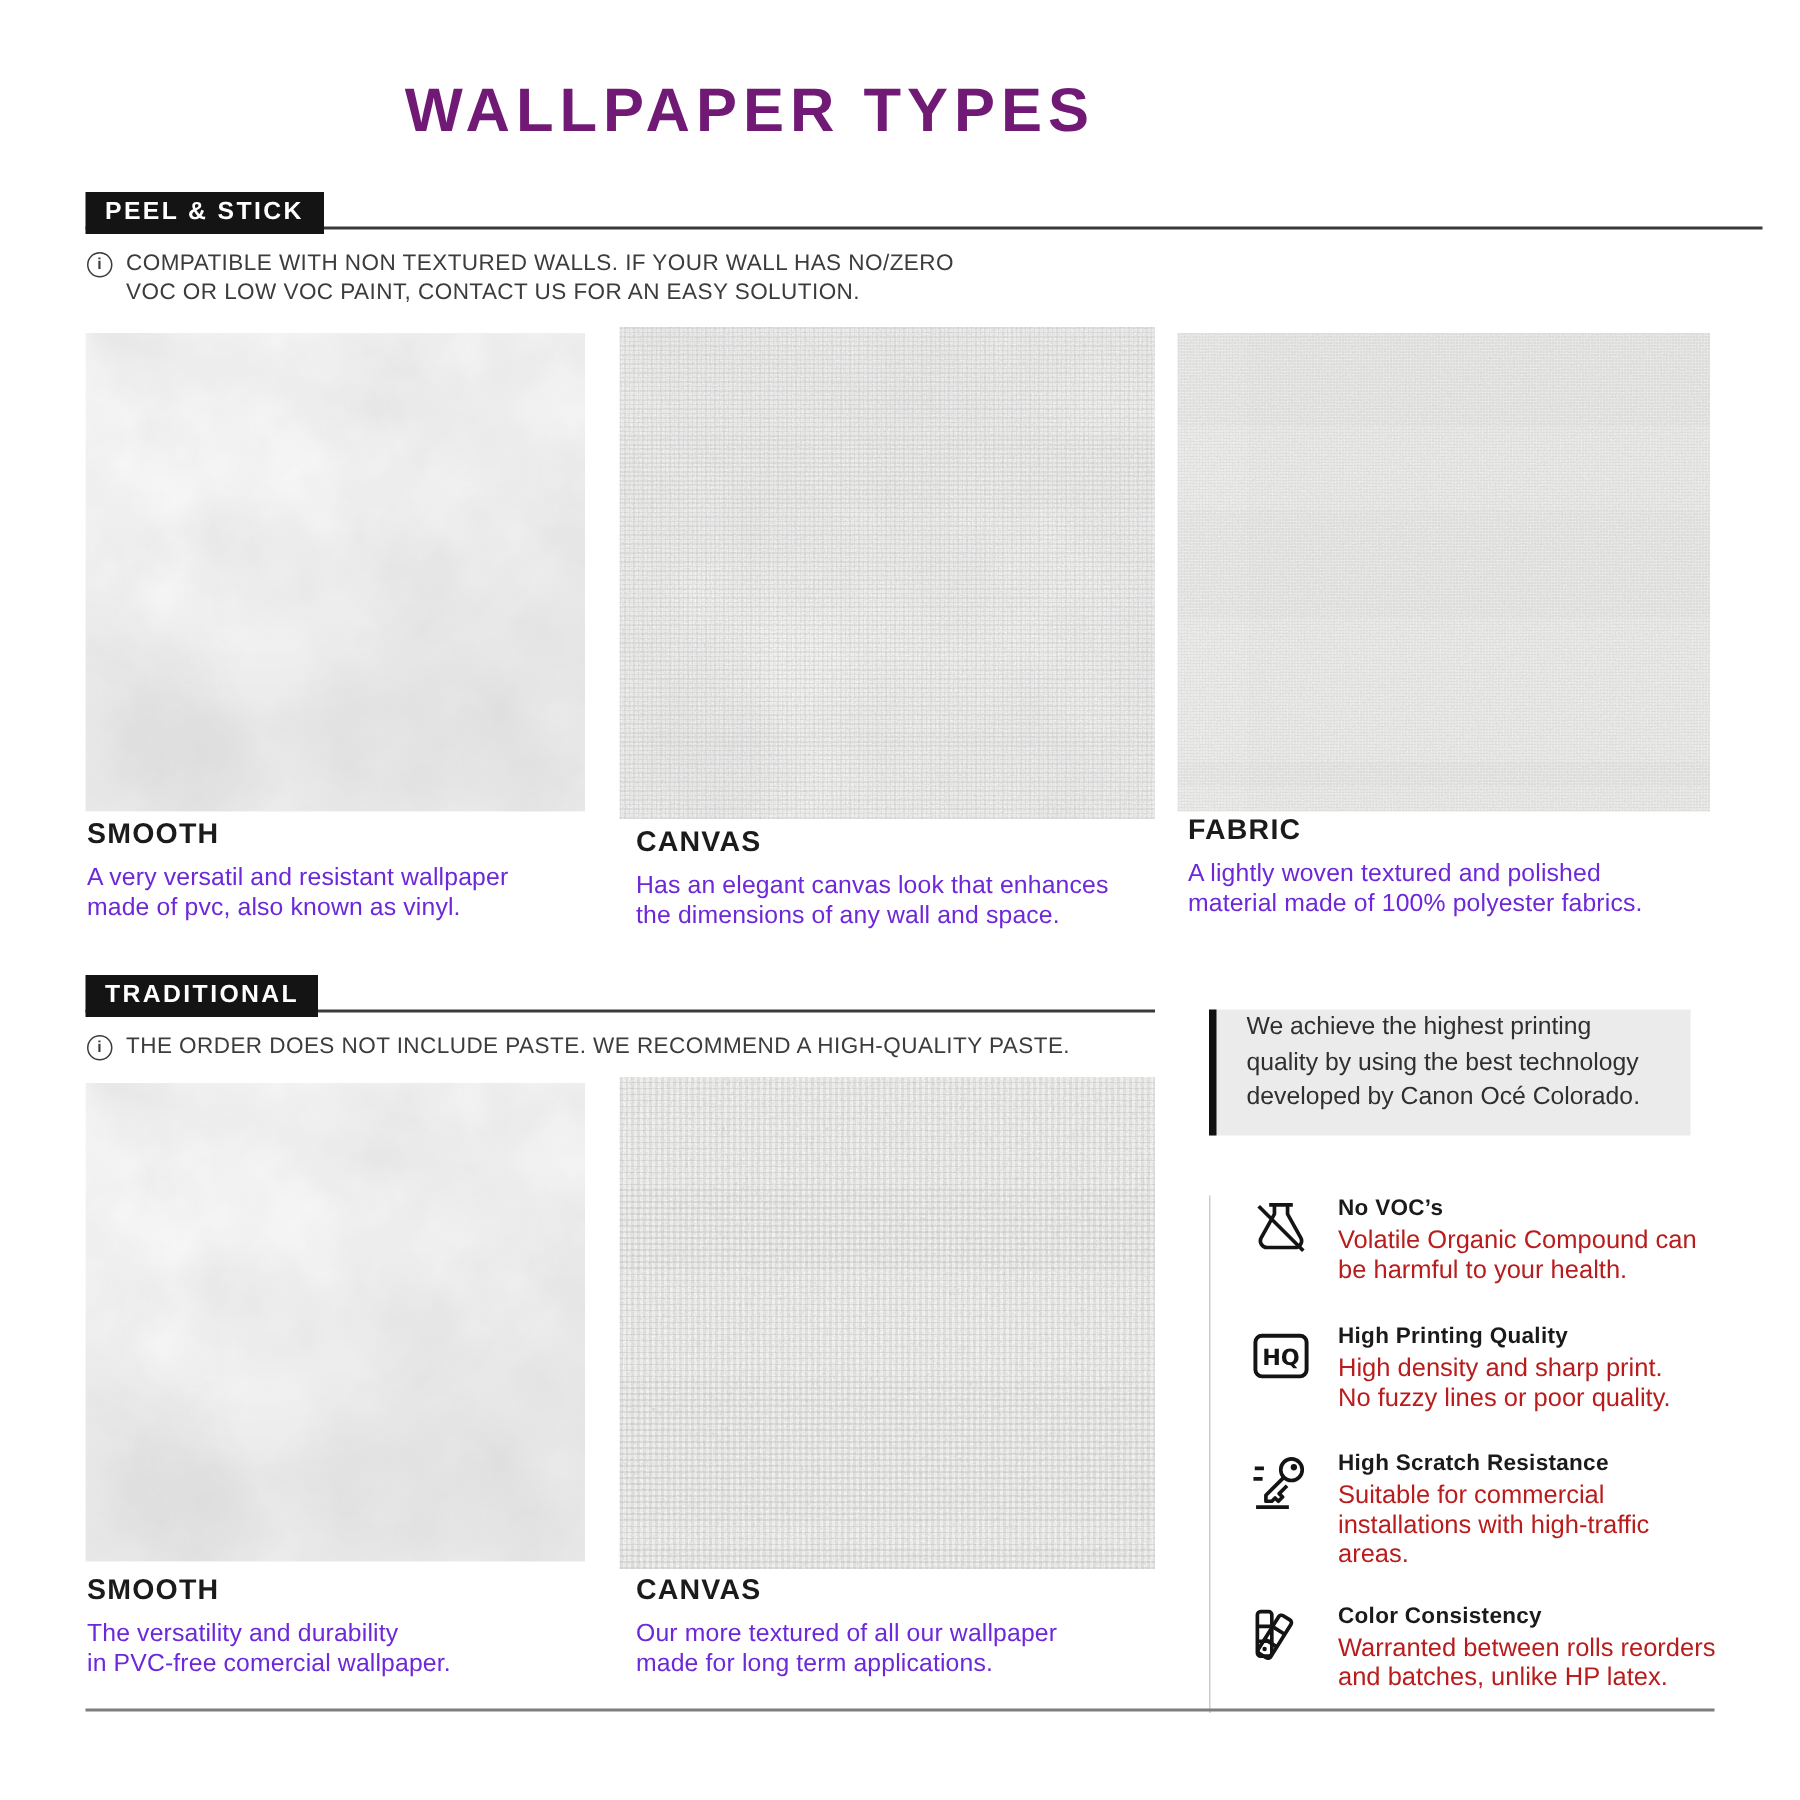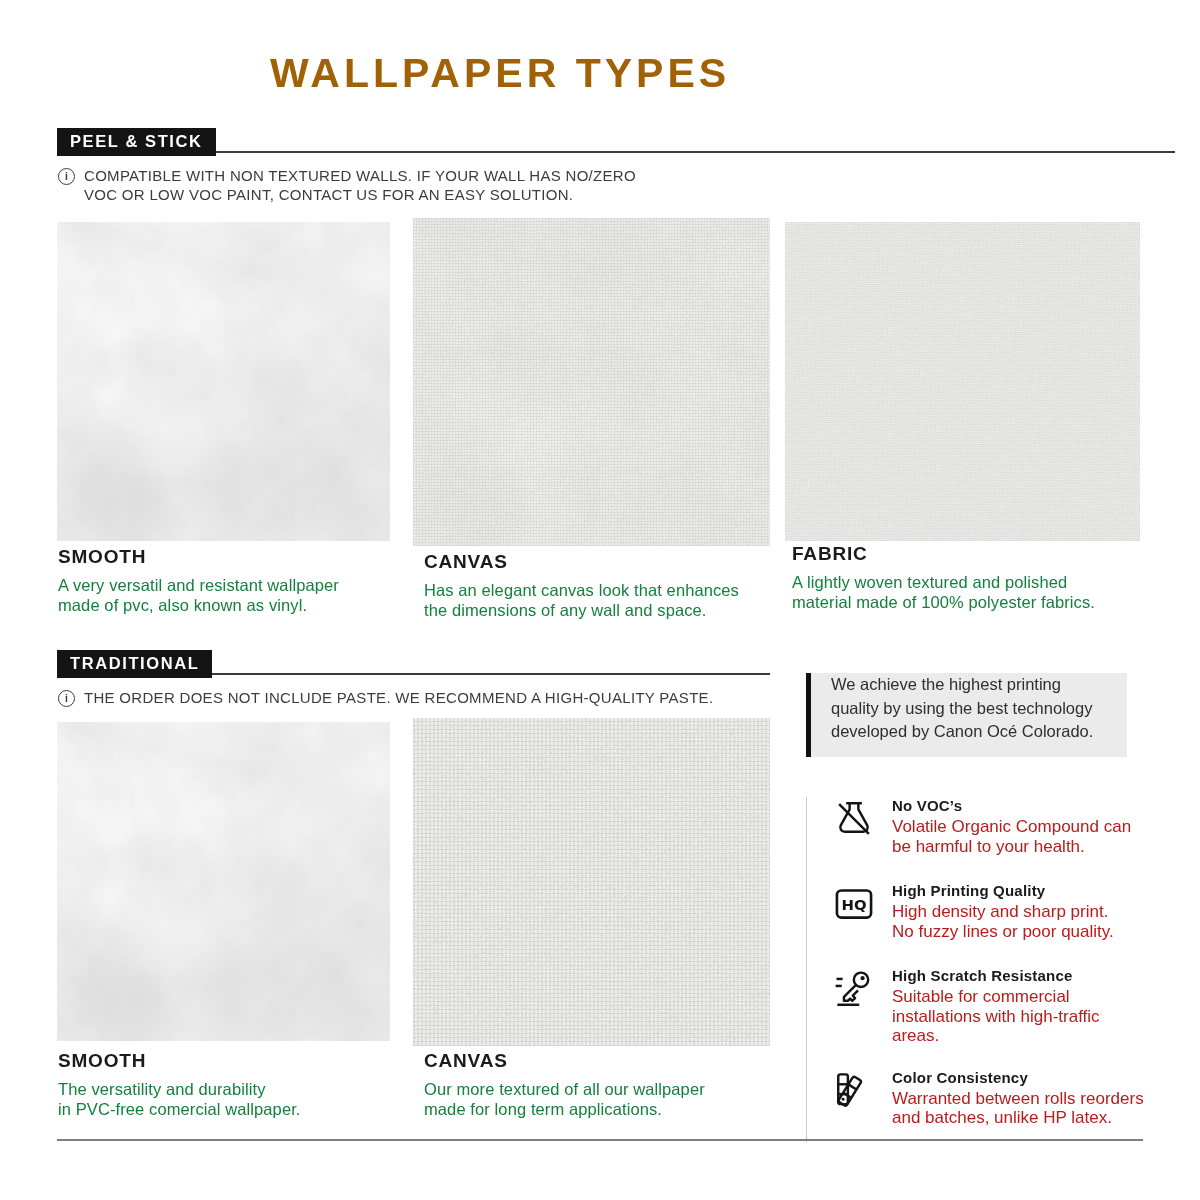--- a/index.html
+++ b/index.html
@@ -1,21 +1,21 @@
 <!DOCTYPE html>
 <html><head>
 <meta charset="utf-8">
 <style>
   html,body{margin:0;padding:0;background:#ffffff;}
   body{width:1200px;height:1200px;overflow:hidden;font-family:"Liberation Sans",sans-serif;-webkit-font-smoothing:antialiased;}
   .page{position:relative;width:1200px;height:1200px;background:#ffffff;}
 
   
   .title{position:absolute;top:50px;left:0;width:1000px;text-align:center;
-         font-size:41px;font-weight:700;letter-spacing:4px;color:#a16207;}
+         font-size:41px;font-weight:700;letter-spacing:4px;color:#701a75;}
 
   
   .rule-row{position:absolute;height:26px;}
   .rule-line{position:absolute;left:0;top:23px;width:100%;height:2px;background:#3a3a3a;}
   .section-label{position:absolute;left:0;top:0;background:#141414;color:#ffffff;
                  font-size:16.5px;font-weight:700;letter-spacing:1.6px;
                  padding:4px 13px 5px;white-space:nowrap;z-index:2;}
   #rule1{left:57px;top:128px;width:1086px;padding-left:32px;}
   #rule2{left:57px;top:650px;width:713px;text-align:right;}
 
@@ -47,21 +47,21 @@
   .tex-fabric{background-color:#f0f0ef;
     background-image:repeating-linear-gradient(0deg,rgba(140,140,140,0.09) 0 1px,rgba(255,255,255,0) 1px 2px),
                      repeating-linear-gradient(90deg,rgba(140,140,140,0.06) 0 1px,rgba(255,255,255,0) 1px 2px);}
   .tex-canvas-coarse{background-color:#f5f5f4;
     background-image:repeating-linear-gradient(0deg,rgba(100,100,100,0.13) 0 1px,rgba(255,255,255,0) 1px 4px),
                      repeating-linear-gradient(90deg,rgba(100,100,100,0.10) 0 2px,rgba(255,255,255,0) 2px 4px);}
 
   
   .caption{position:absolute;}
   .caption h3{margin:0 0 7px;font-size:19px;font-weight:700;letter-spacing:0.8px;color:#1b1b1b;}
-  .caption p{margin:0;font-size:16.5px;line-height:20px;color:#15803d;white-space:pre-line;letter-spacing:0.1px;}
+  .caption p{margin:0;font-size:16.5px;line-height:20px;color:#6d28d9;white-space:pre-line;letter-spacing:0.1px;}
   #cap1{left:58px;top:546px;width:345px;}
   #cap2{left:424px;top:551px;width:350px;}
   #cap3{left:792px;top:543px;width:352px;}
   #cap4{left:58px;top:1050px;width:345px;}
   #cap5{left:424px;top:1050px;width:350px;}
 
   
   .quote{position:absolute;left:806px;top:673px;width:321px;box-sizing:border-box;
          background:#ebebeb;border-left:5px solid #111111;padding:0 16px 13px 20px;
          font-size:16.5px;line-height:23.5px;color:#2f2f2f;white-space:pre-line;}

